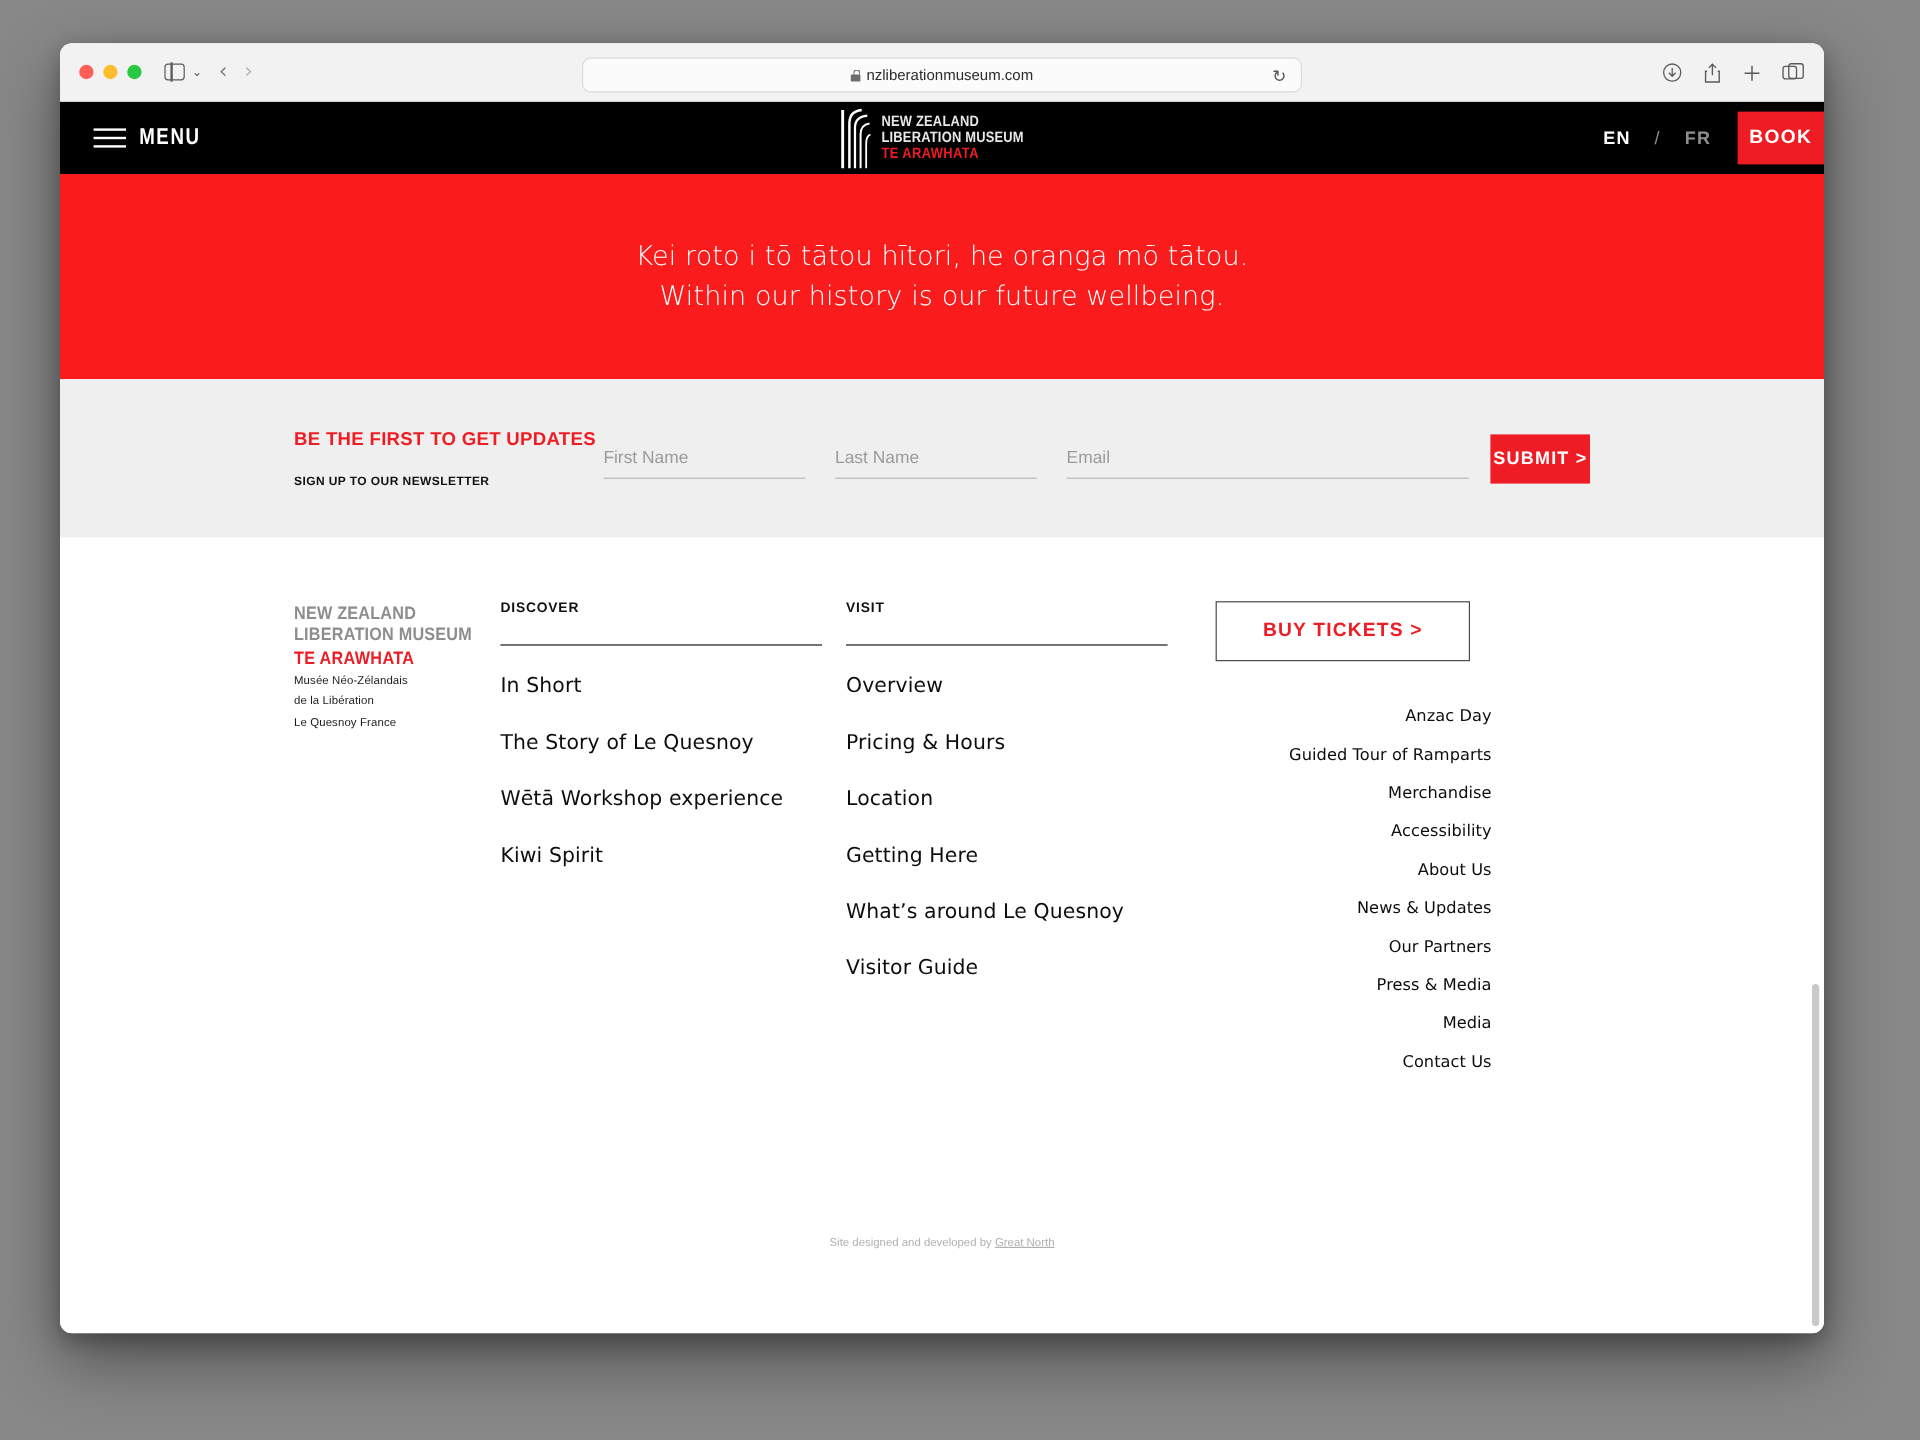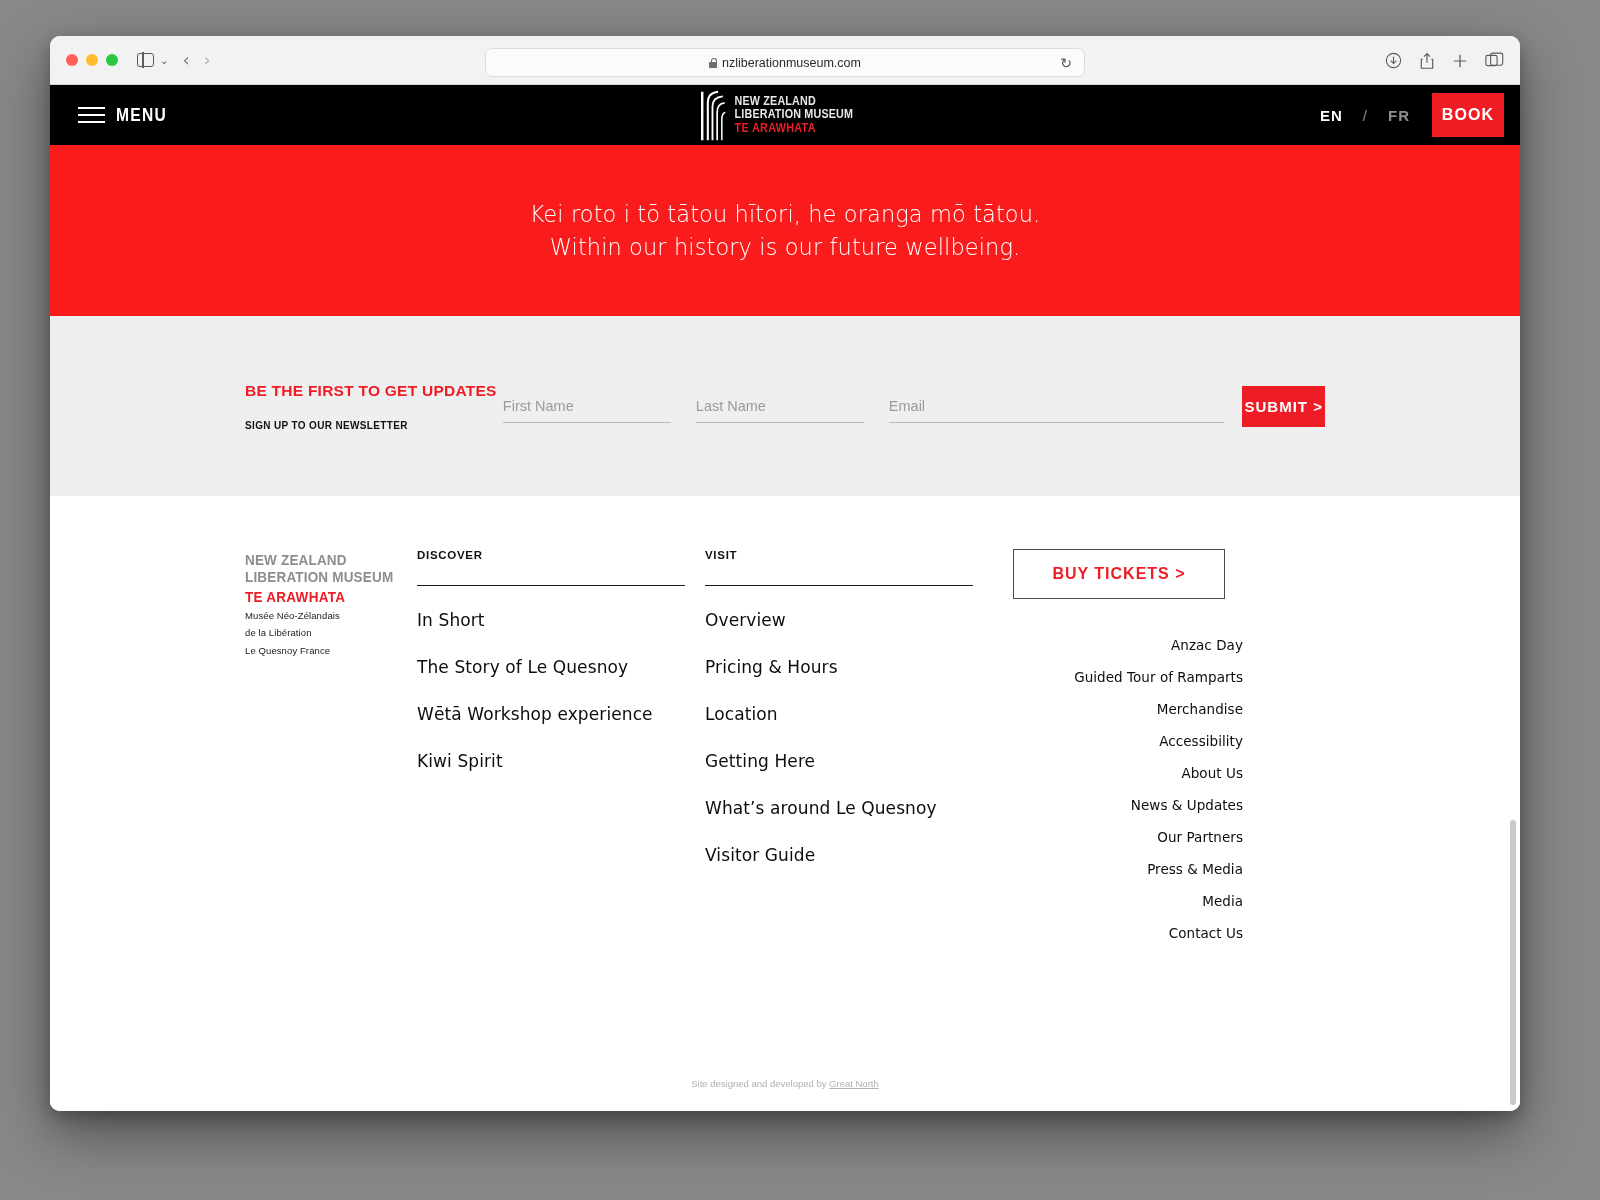--- a/index.html
+++ b/index.html
@@ -110,34 +110,34 @@
   .lang { display:flex; align-items:center; gap:20px; margin-right:22px;
     font-family:"Liberation Sans Narrow","Liberation Sans",sans-serif; font-weight:bold; font-size:15px; letter-spacing:1px;}
   .lang .en { color:#ffffff; }
   .lang .sep { color:#8e8e8e; font-weight:normal; }
   .lang .fr { color:#8e8e8e; }
   .book-btn {
     background:#f01c24; color:#fff; height:44px; width:72px;
     display:flex; align-items:center; justify-content:center;
     font-family:"Liberation Sans Narrow","Liberation Sans",sans-serif;
     font-weight:bold; font-size:16px; letter-spacing:1.1px; cursor:pointer;
-    margin-right:16px;
+    margin-right:0;
   }
 
   
   .hero {
     background:#fa1c1c; height:171px;
     display:flex; flex-direction:column; align-items:center; justify-content:center;
     color:#ffffff;
   }
   .hero-line { font-size:22.5px; line-height:1.45; font-weight:300; letter-spacing:0.1px; font-family:"DejaVu Sans","Liberation Sans",sans-serif;}
 
   
   .newsletter {
-    background:#efefef; height:180px;
+    background:#efefef; height:132px;
     display:flex; align-items:center;
   }
   .nl-inner { width:1080px; margin:0 auto; display:flex; align-items:center; }
   .nl-head { width:262px; }
   .nl-title { color:#f01c24; font-size:15.5px; font-weight:bold; letter-spacing:0.25px; }
   .nl-sub { color:#111; font-size:10px; font-weight:bold; letter-spacing:0.35px; margin-top:20px; }
   .nl-field {
     border:none; border-bottom:1px solid #b9b9b9; background:transparent;
     height:33px; font-size:14.5px; color:#333; outline:none;
     font-family:"Liberation Sans", sans-serif;

